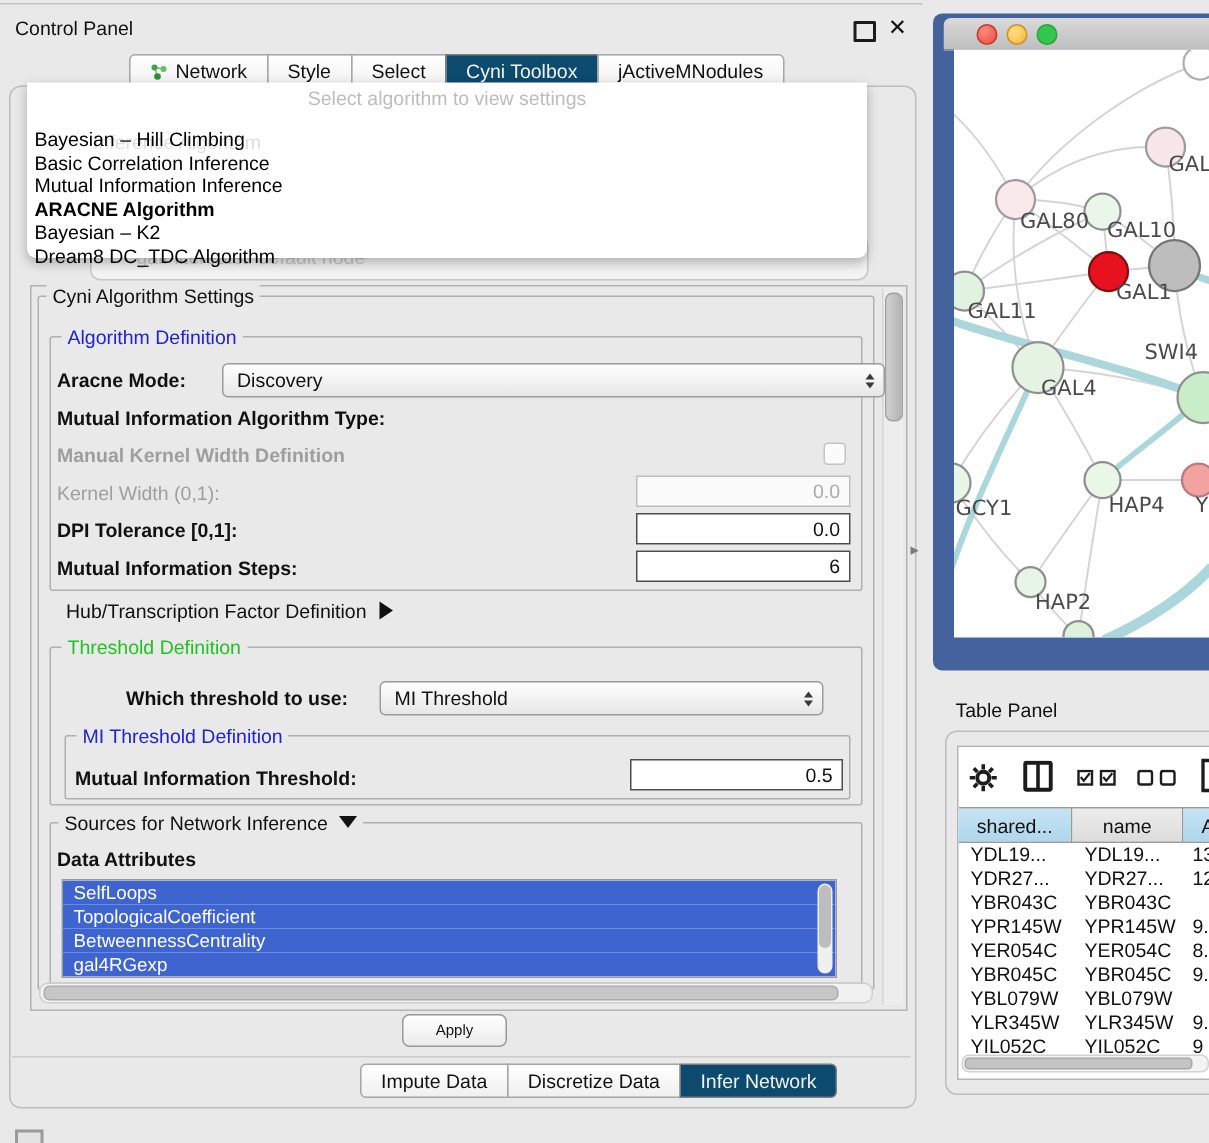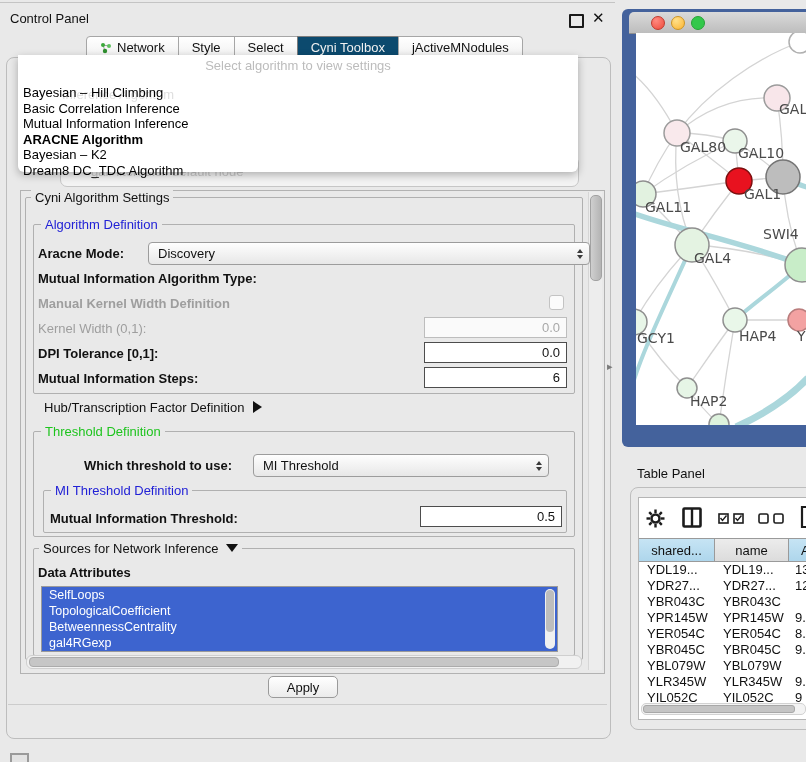--- a/index.html
+++ b/index.html
@@ -49,21 +49,21 @@
   .tri-right{display:inline-block;width:0;height:0;border-top:6px solid transparent;border-bottom:6px solid transparent;border-left:9px solid #111;margin-left:9px;vertical-align:-1px;}
   .tri-down{display:inline-block;width:0;height:0;border-left:6px solid transparent;border-right:6px solid transparent;border-top:8px solid #111;margin-left:7px;vertical-align:1px;}
   
   .listbox{position:absolute;left:41px;top:586px;width:515px;height:64px;background:#fff;border:1px solid #9a9a9a;overflow:hidden;}
   .list-item{height:16px;line-height:16px;font-size:12.5px;color:#fff;background:#3d64cf;padding-left:7px;cursor:pointer;}
   .list-vscroll{position:absolute;right:2px;top:2px;width:10px;height:60px;background:#f0f0f0;border-radius:5px;}
   .list-vscroll .thumb{position:absolute;left:1px;top:1px;width:8px;height:42px;background:#bdbdbd;border-radius:4px;}
   .hscroll{position:absolute;left:26px;top:655px;width:554px;height:12px;background:#f1f1f1;border:1px solid #cfcfcf;border-radius:6px;}
   .hscroll .thumb{position:absolute;left:2px;top:1px;width:528px;height:8px;background:#c6c6c6;border:1px solid #ababab;border-radius:4px;}
   .apply-btn{position:absolute;left:268px;top:676px;width:70px;height:22px;border:1px solid #9a9a9a;border-radius:5px;
-             background:linear-gradient(#ffffff,#ebebeb);font-size:13px;color:#111;font-family:inherit;cursor:pointer;}
+             background:linear-gradient(#ffffff,#ebebeb);font-size:10px;color:#111;font-family:inherit;cursor:pointer;}
   
   .ghost-combo{position:absolute;left:60px;top:156px;width:517px;height:29px;border:1.5px solid #c6c6c6;border-radius:7px;background:#f3f3f3;z-index:40;}
   .ghost-combo span{position:absolute;left:30px;top:7px;font-size:13px;color:#c9c9c9;}
   .popup{position:absolute;left:18px;top:55px;width:560px;height:117px;background:#fff;z-index:50;
          border-radius:0 0 6px 6px;box-shadow:0 3px 8px rgba(0,0,0,0.28);}
   .popup-placeholder{position:absolute;left:0;top:3px;width:100%;text-align:center;font-size:13px;color:#bcbcbc;}
   .popup-items{position:absolute;left:3px;top:30px;right:3px;}
   .popup-item{height:15.5px;line-height:15.5px;font-size:13px;color:#000;padding-left:2px;cursor:pointer;white-space:nowrap;}
   .popup-item.sel{font-weight:bold;}
   .ghost-top{position:absolute;left:44px;top:32px;font-size:13px;color:rgba(70,70,70,0.18);z-index:0;}
@@ -205,20 +205,31 @@
         <div class="thumb"></div>
       </div>
   </div>
 
   <div class="hscroll">
       <div class="thumb"></div>
     </div>
 
   <button class="apply-btn">Apply</button>
 
+  <div class="tabs" style="left:240px;top:709px;">
+    <div class="tab first">
+        <span>Impute Data</span>
+      </div>
+    <div class="tab">
+        <span>Discretize Data</span>
+      </div>
+    <div class="tab last sel">
+        <span>Infer Network</span>
+      </div>
+  </div>
 
   <div class="pane-arrow"></div>
   <div class="bl-chip"></div>
 
   <div class="ghost-combo">
     <span>galFiltered.sif default node</span>
   </div>
 
   <div class="popup">
     <div class="ghost-top">Inference Algorithm</div>

